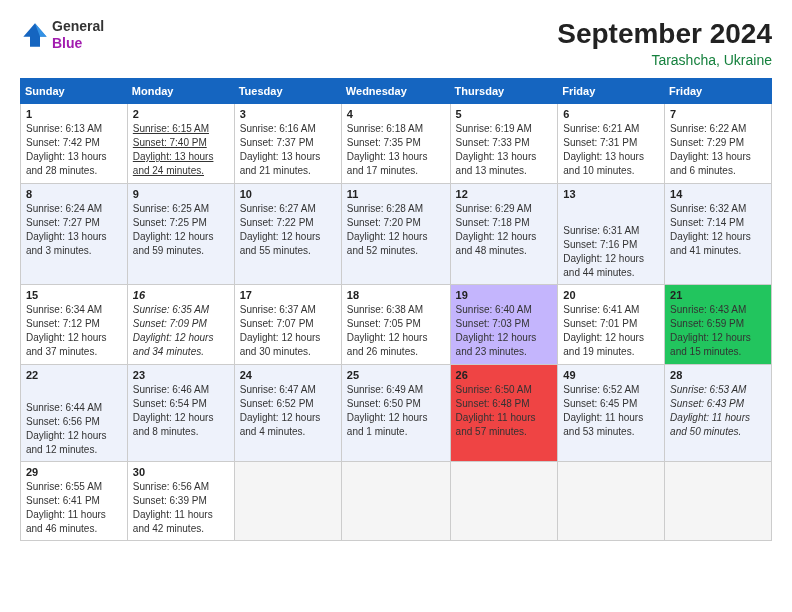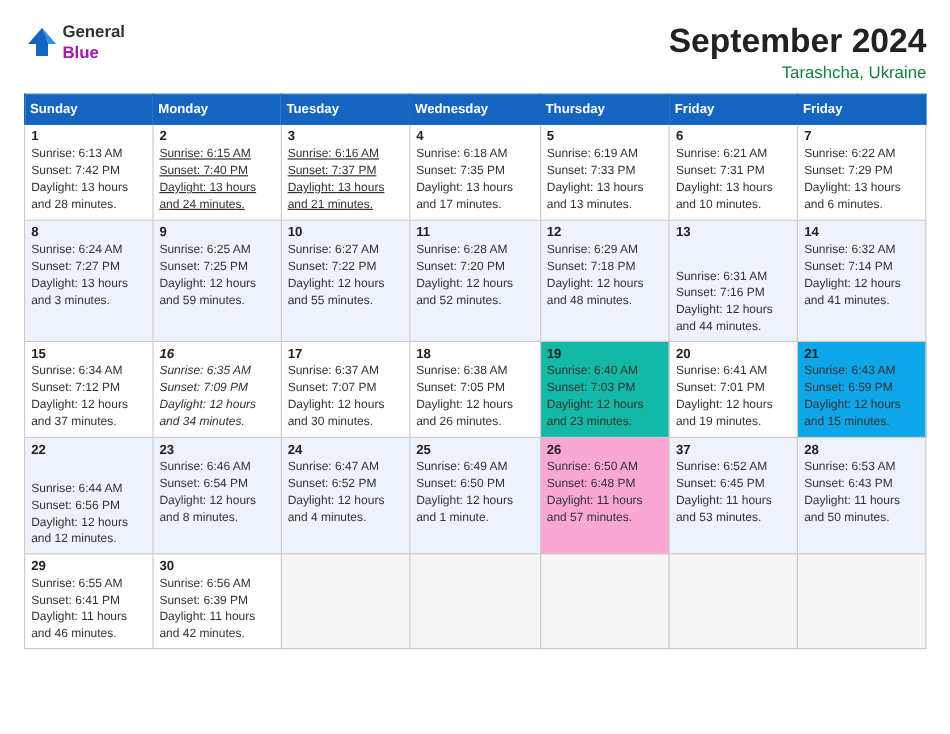--- a/index.html
+++ b/index.html
@@ -145,21 +145,21 @@
           </td>
           <td style="background: rgb(255, 255, 255);">
             <span class="day-num">2</span>
             <div class="day-info" style="white-space: pre-line; text-decoration: underline;">Sunrise: 6:15 AM
 Sunset: 7:40 PM
 Daylight: 13 hours
 and 24 minutes.</div>
           </td>
           <td style="background: rgb(255, 255, 255);">
             <span class="day-num">3</span>
-            <div class="day-info" style="white-space: pre-line; text-decoration: underline;">Sunrise: 6:16 AM
+            <div class="day-info" style="white-space: pre-line;">Sunrise: 6:16 AM
 Sunset: 7:37 PM
 Daylight: 13 hours
 and 21 minutes.</div>
           </td>
           <td style="background: rgb(255, 255, 255);">
             <span class="day-num">4</span>
             <div class="day-info" style="white-space: pre-line;">Sunrise: 6:18 AM
 Sunset: 7:35 PM
 Daylight: 13 hours
 and 17 minutes.</div>
@@ -259,35 +259,35 @@
 Daylight: 12 hours
 and 30 minutes.</div>
           </td>
           <td style="background: rgb(255, 255, 255);">
             <span class="day-num">18</span>
             <div class="day-info" style="white-space: pre-line;">Sunrise: 6:38 AM
 Sunset: 7:05 PM
 Daylight: 12 hours
 and 26 minutes.</div>
           </td>
-          <td style="background: #14b8a6;">
+          <td style="background: #c4b5fd;">
             <span class="day-num">19</span>
             <div class="day-info" style="white-space: pre-line;">Sunrise: 6:40 AM
 Sunset: 7:03 PM
 Daylight: 12 hours
 and 23 minutes.</div>
           </td>
           <td style="background: rgb(255, 255, 255);">
             <span class="day-num">20</span>
             <div class="day-info" style="white-space: pre-line;">Sunrise: 6:41 AM
 Sunset: 7:01 PM
 Daylight: 12 hours
 and 19 minutes.</div>
           </td>
-          <td style="background: #0ea5e9;">
+          <td style="background: #22c55e;">
             <span class="day-num">21</span>
             <div class="day-info" style="white-space: pre-line;">Sunrise: 6:43 AM
 Sunset: 6:59 PM
 Daylight: 12 hours
 and 15 minutes.</div>
           </td>
         </tr>
         <tr>
           <td style="background: rgb(238, 242, 251);">
             <span class="day-num">22</span>
@@ -310,37 +310,37 @@
 Daylight: 12 hours
 and 4 minutes.</div>
           </td>
           <td style="background: rgb(238, 242, 251);">
             <span class="day-num">25</span>
             <div class="day-info" style="white-space: pre-line;">Sunrise: 6:49 AM
 Sunset: 6:50 PM
 Daylight: 12 hours
 and 1 minute.</div>
           </td>
-          <td style="background: #f9a8d4;">
+          <td style="background: #ef4444;">
             <span class="day-num">26</span>
             <div class="day-info" style="white-space: pre-line;">Sunrise: 6:50 AM
 Sunset: 6:48 PM
 Daylight: 11 hours
 and 57 minutes.</div>
           </td>
           <td style="background: rgb(238, 242, 251);">
-            <span class="day-num">37</span>
+            <span class="day-num">49</span>
             <div class="day-info" style="white-space: pre-line;">Sunrise: 6:52 AM
 Sunset: 6:45 PM
 Daylight: 11 hours
 and 53 minutes.</div>
           </td>
           <td style="background: rgb(238, 242, 251);">
             <span class="day-num">28</span>
-            <div class="day-info" style="white-space: pre-line;">Sunrise: 6:53 AM
+            <div class="day-info" style="white-space: pre-line; font-style: italic;">Sunrise: 6:53 AM
 Sunset: 6:43 PM
 Daylight: 11 hours
 and 50 minutes.</div>
           </td>
         </tr>
         <tr class="last-row">
           <td style="background: rgb(255, 255, 255);">
             <span class="day-num">29</span>
             <div class="day-info" style="white-space: pre-line;">Sunrise: 6:55 AM
 Sunset: 6:41 PM

